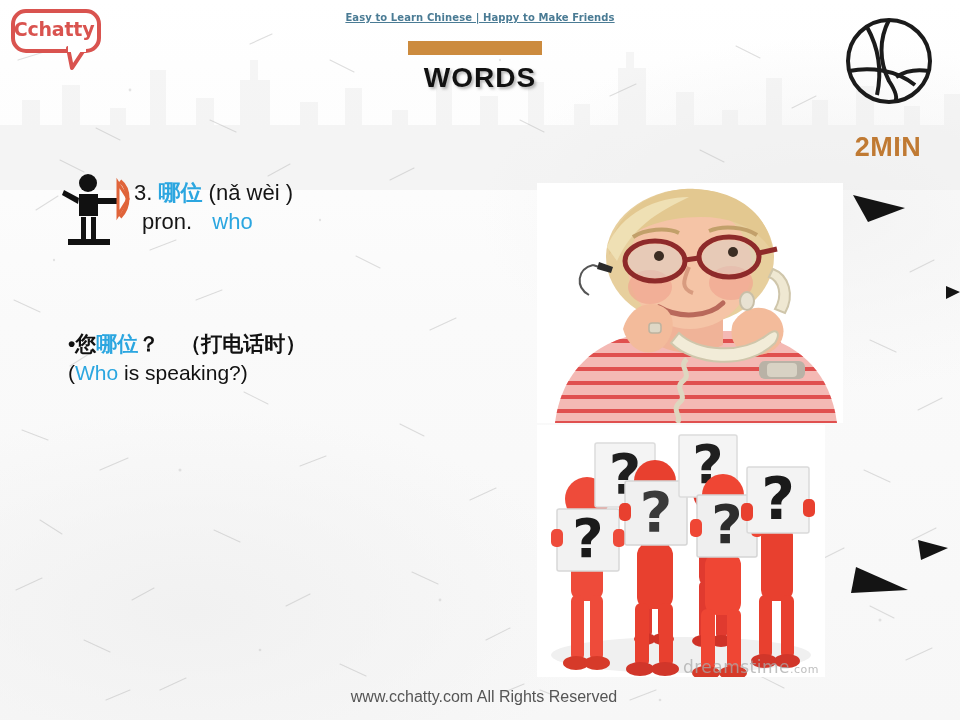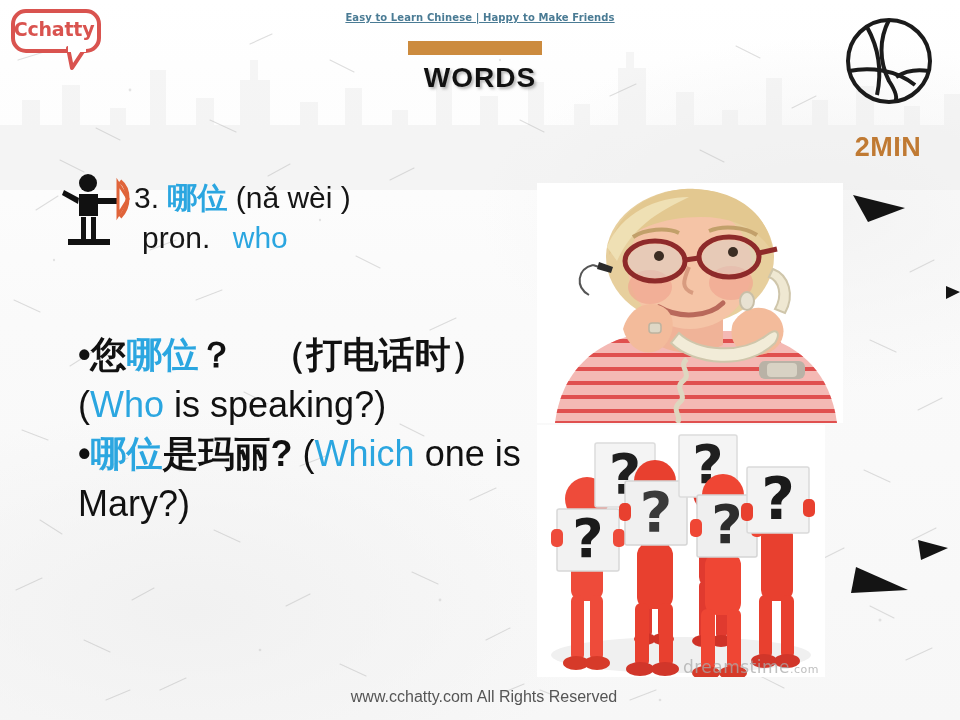--- a/index.html
+++ b/index.html
@@ -96,35 +96,35 @@
   }
 
   
   .person-icon { position: absolute; left: 58px; top: 173px; width: 78px; height: 76px; }
 
   
   .entry {
     position: absolute;
     left: 134px; top: 178px;
     width: 400px;
-    font-size: 30px;
+    font-size: 22px;
     color: #161616;
     line-height: 1.33;
     font-family: "Liberation Sans", sans-serif;
   }
   .entry .cn { font-weight: bold; }
   .entry-line2 { margin-left: 8px; }
   .blue { color: #2ba6e0; }
 
   
   .examples {
     position: absolute;
-    left: 78px; top: 330px;
+    left: 68px; top: 330px;
     width: 450px;
-    font-size: 36px;
+    font-size: 21px;
     color: #111111;
     line-height: 1.38;
     font-family: "Liberation Sans", sans-serif;
   }
   .ex-cn { font-weight: bold; }
   .ex-row { white-space: nowrap; }
   .ex-row-wrap { white-space: normal; }
 
   
   .photo {
@@ -299,23 +299,20 @@
   <div class="examples">
 
     <div class="ex-row">
       <span class="ex-cn">•</span><span class="ex-cn">您</span><span class="ex-cn blue">哪位</span><span class="ex-cn">？　（打电话时）</span>
     </div>
 
     <div class="ex-row">
       <span>(</span><span class="blue">Who</span><span> is speaking?)</span>
     </div>
 
-    <div class="ex-row-wrap">
-      <span class="ex-cn">•</span><span class="ex-cn blue">哪位</span><span class="ex-cn">是玛丽?</span><span> (</span><span class="blue">Which</span><span> one is Mary?)</span>
-    </div>
 
   </div>
 
   <div class="photo photo-phone">
     <svg width="306" height="240" viewBox="0 0 306 240">
       <rect width="306" height="240" fill="#ffffff"></rect>
 
       <path d="M18,240 C26,176 74,150 126,148 L196,148 C250,152 292,180 300,240 Z" fill="#f4b9b4"></path>
       <g clip-path="url(#shirtclip)">
         <g stroke="#e0504f" stroke-width="4">

